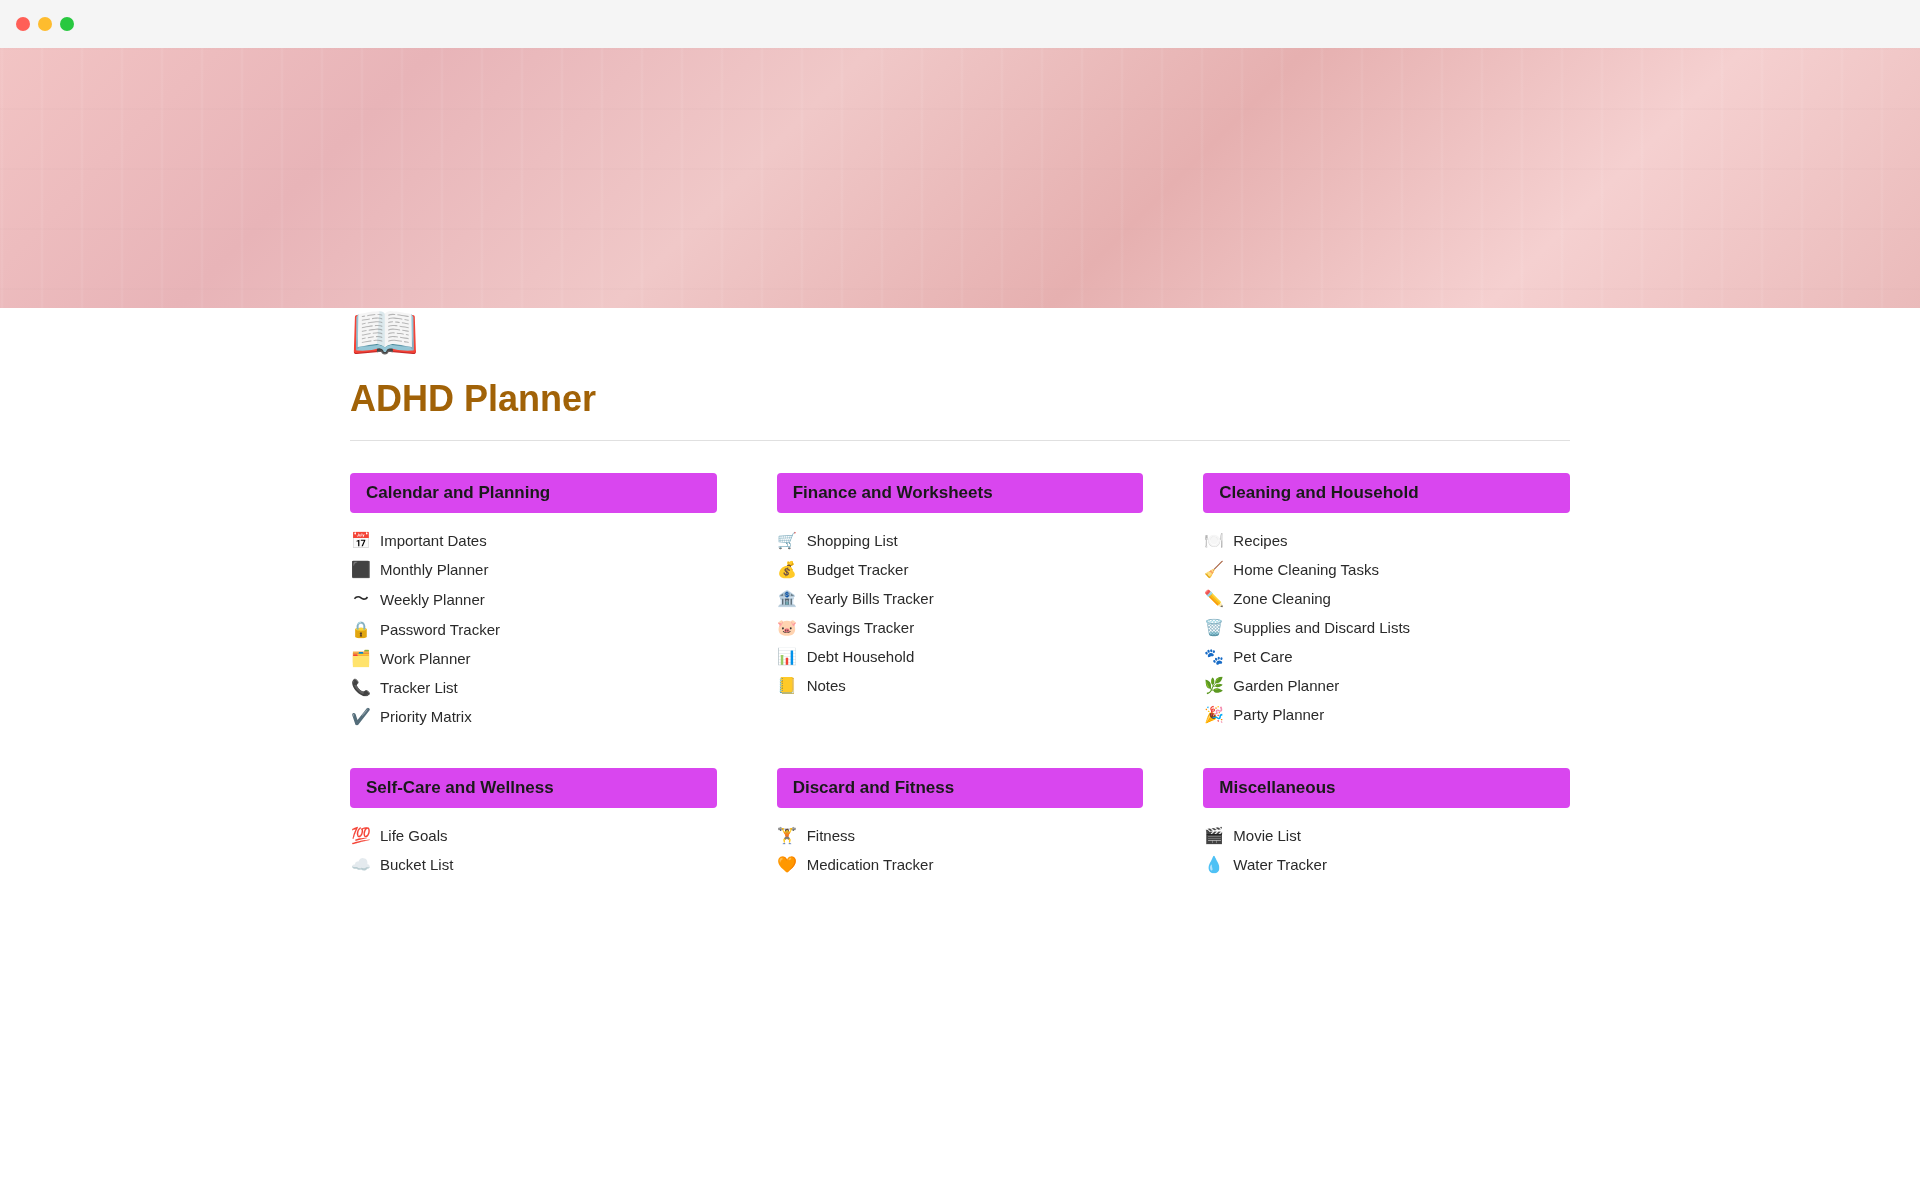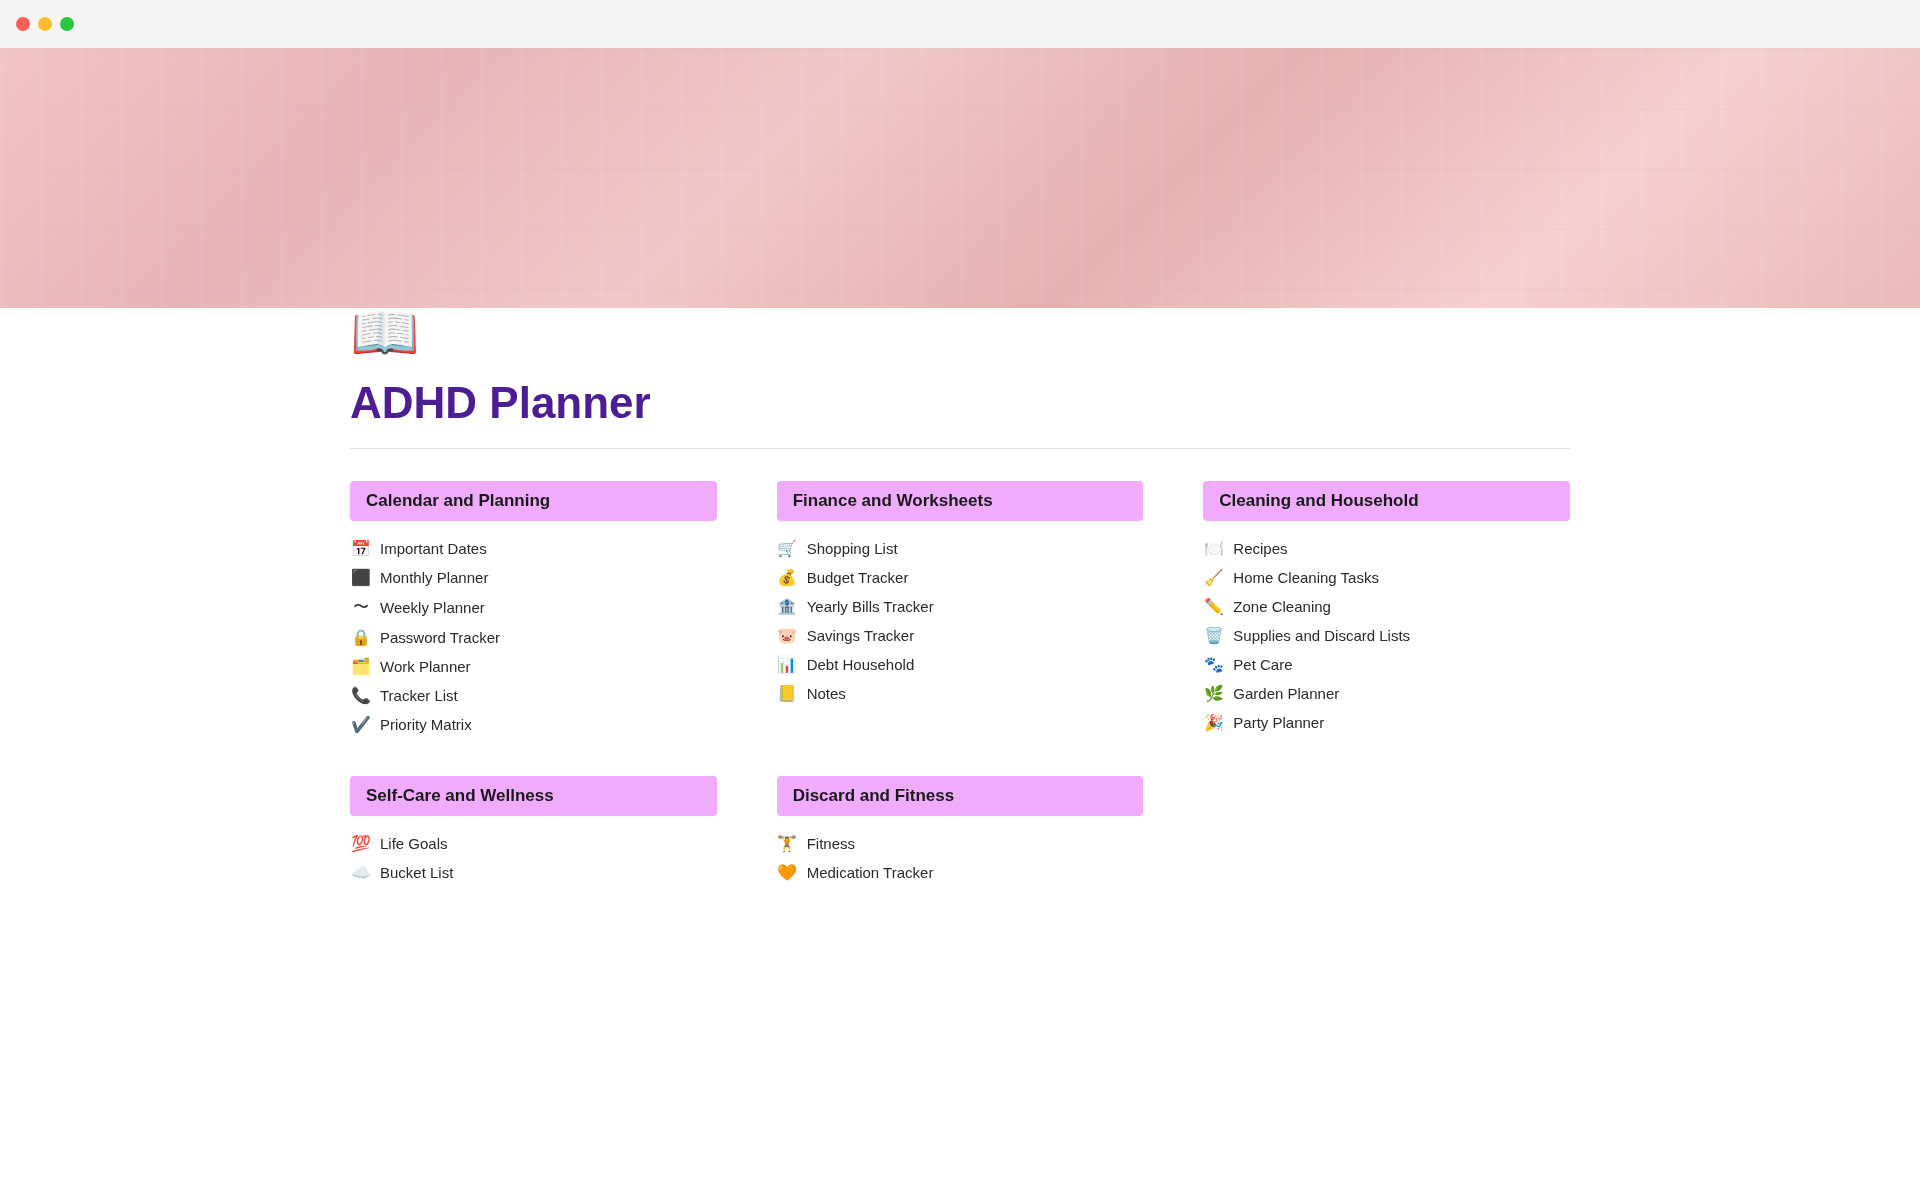--- a/index.html
+++ b/index.html
@@ -75,23 +75,23 @@
       font-size: 56px;
       margin-top: -28px;
       display: block;
       position: relative;
       z-index: 10;
       padding-top: 20px;
     }
 
     
     .page-title {
-      font-size: 44px;
+      font-size: 36px;
       font-weight: 700;
-      color: #4c1d95;
+      color: #a16207;
       margin: 12px 0 8px;
     }
 
     .divider {
       border: none;
       border-top: 1px solid #e0e0e0;
       margin: 20px 0 32px;
     }
 
     
@@ -99,21 +99,21 @@
       display: grid;
       grid-template-columns: 1fr 1fr 1fr;
       gap: 40px 60px;
     }
 
     .section {
       min-width: 0;
     }
 
     .section-header {
-      background: #f0abfc;
+      background: #d946ef;
       border-radius: 4px;
       padding: 10px 16px;
       margin-bottom: 16px;
     }
 
     .section-title {
       font-size: 17px;
       font-weight: 700;
       color: #1a1a1a;
     }
@@ -276,15 +276,28 @@
           <li>
             <span class="item-emoji">🏋️</span>
             <span>Fitness</span>
           </li>
           <li>
             <span class="item-emoji">🧡</span>
             <span>Medication Tracker</span>
           </li>
         </ul>
       </div>
+      <div class="section">
+        <div class="section-header"><span class="section-title">Miscellaneous</span></div>
+        <ul class="section-items">
+          <li>
+            <span class="item-emoji">🎬</span>
+            <span>Movie List</span>
+          </li>
+          <li>
+            <span class="item-emoji">💧</span>
+            <span>Water Tracker</span>
+          </li>
+        </ul>
+      </div>
     </div>
 
 </div>
 
 </body></html>

